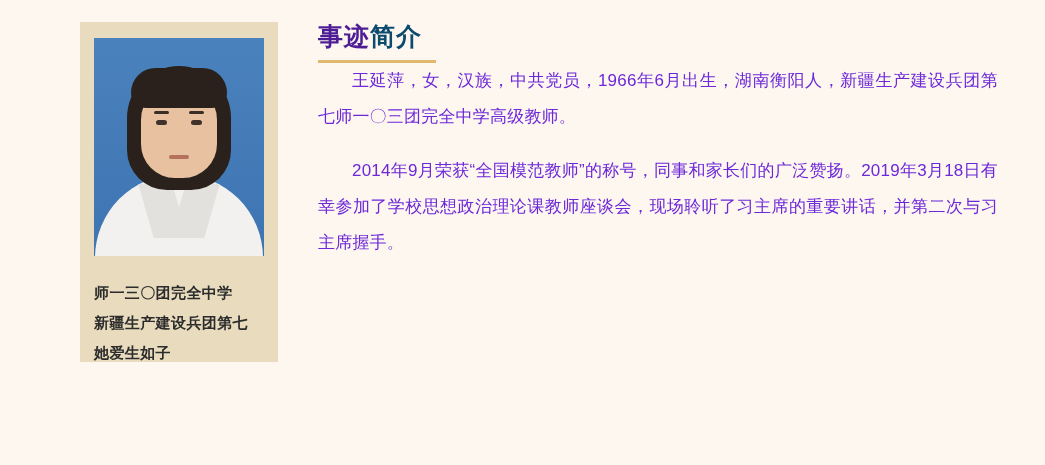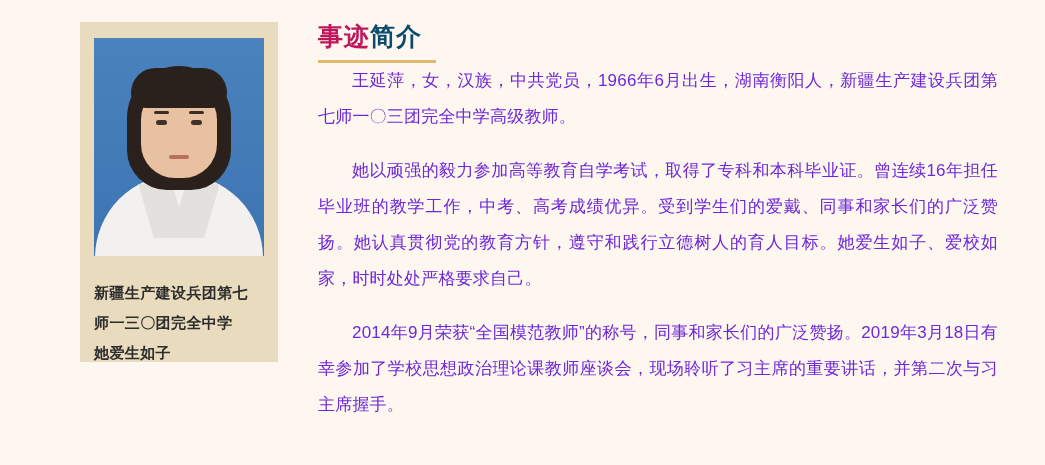--- a/index.html
+++ b/index.html
@@ -156,21 +156,21 @@
     top: 18px;
     width: 680px;
   }
   .heading {
     font-size: 25px;
     font-weight: bold;
     line-height: 36px;
     letter-spacing: 1px;
     margin-bottom: 6px;
   }
-  .heading .h-dark { color: #be185d; }
+  .heading .h-dark { color: #4c1d95; }
   .heading .h-accent { color: #0c4a6e; }
   .heading-underline {
     width: 118px;
     height: 3px;
     background: #e0b870;
     margin-top: 4px;
   }
   .body-copy p {
     margin: 0 0 18px 0;
     font-size: 17px;
@@ -197,32 +197,31 @@
       <div class="p-hair-back"></div>
       <div class="p-face"></div>
       <div class="p-fringe"></div>
       <div class="p-brow-l"></div>
       <div class="p-brow-r"></div>
       <div class="p-eye-l"></div>
       <div class="p-eye-r"></div>
       <div class="p-mouth"></div>
     </div>
     <div class="caption">
+      <div>师一三〇团完全中学</div>
       <div>新疆生产建设兵团第七</div>
-      <div>师一三〇团完全中学</div>
       <div>她爱生如子</div>
     </div>
   </div>
 
   <div class="content">
     <div class="heading">
       <span class="h-dark">事迹</span><span class="h-accent">简介</span>
     </div>
     <div class="heading-underline"></div>
 
     <div class="body-copy">
       <p>王延萍，女，汉族，中共党员，1966年6月出生，湖南衡阳人，新疆生产建设兵团第七师一〇三团完全中学高级教师。</p>
-      <p>她以顽强的毅力参加高等教育自学考试，取得了专科和本科毕业证。曾连续16年担任毕业班的教学工作，中考、高考成绩优异。受到学生们的爱戴、同事和家长们的广泛赞扬。她认真贯彻党的教育方针，遵守和践行立德树人的育人目标。她爱生如子、爱校如家，时时处处严格要求自己。</p>
       <p>2014年9月荣获“全国模范教师”的称号，同事和家长们的广泛赞扬。2019年3月18日有幸参加了学校思想政治理论课教师座谈会，现场聆听了习主席的重要讲话，并第二次与习主席握手。</p>
     </div>
   </div>
 
 </div>
 
 </body></html>

